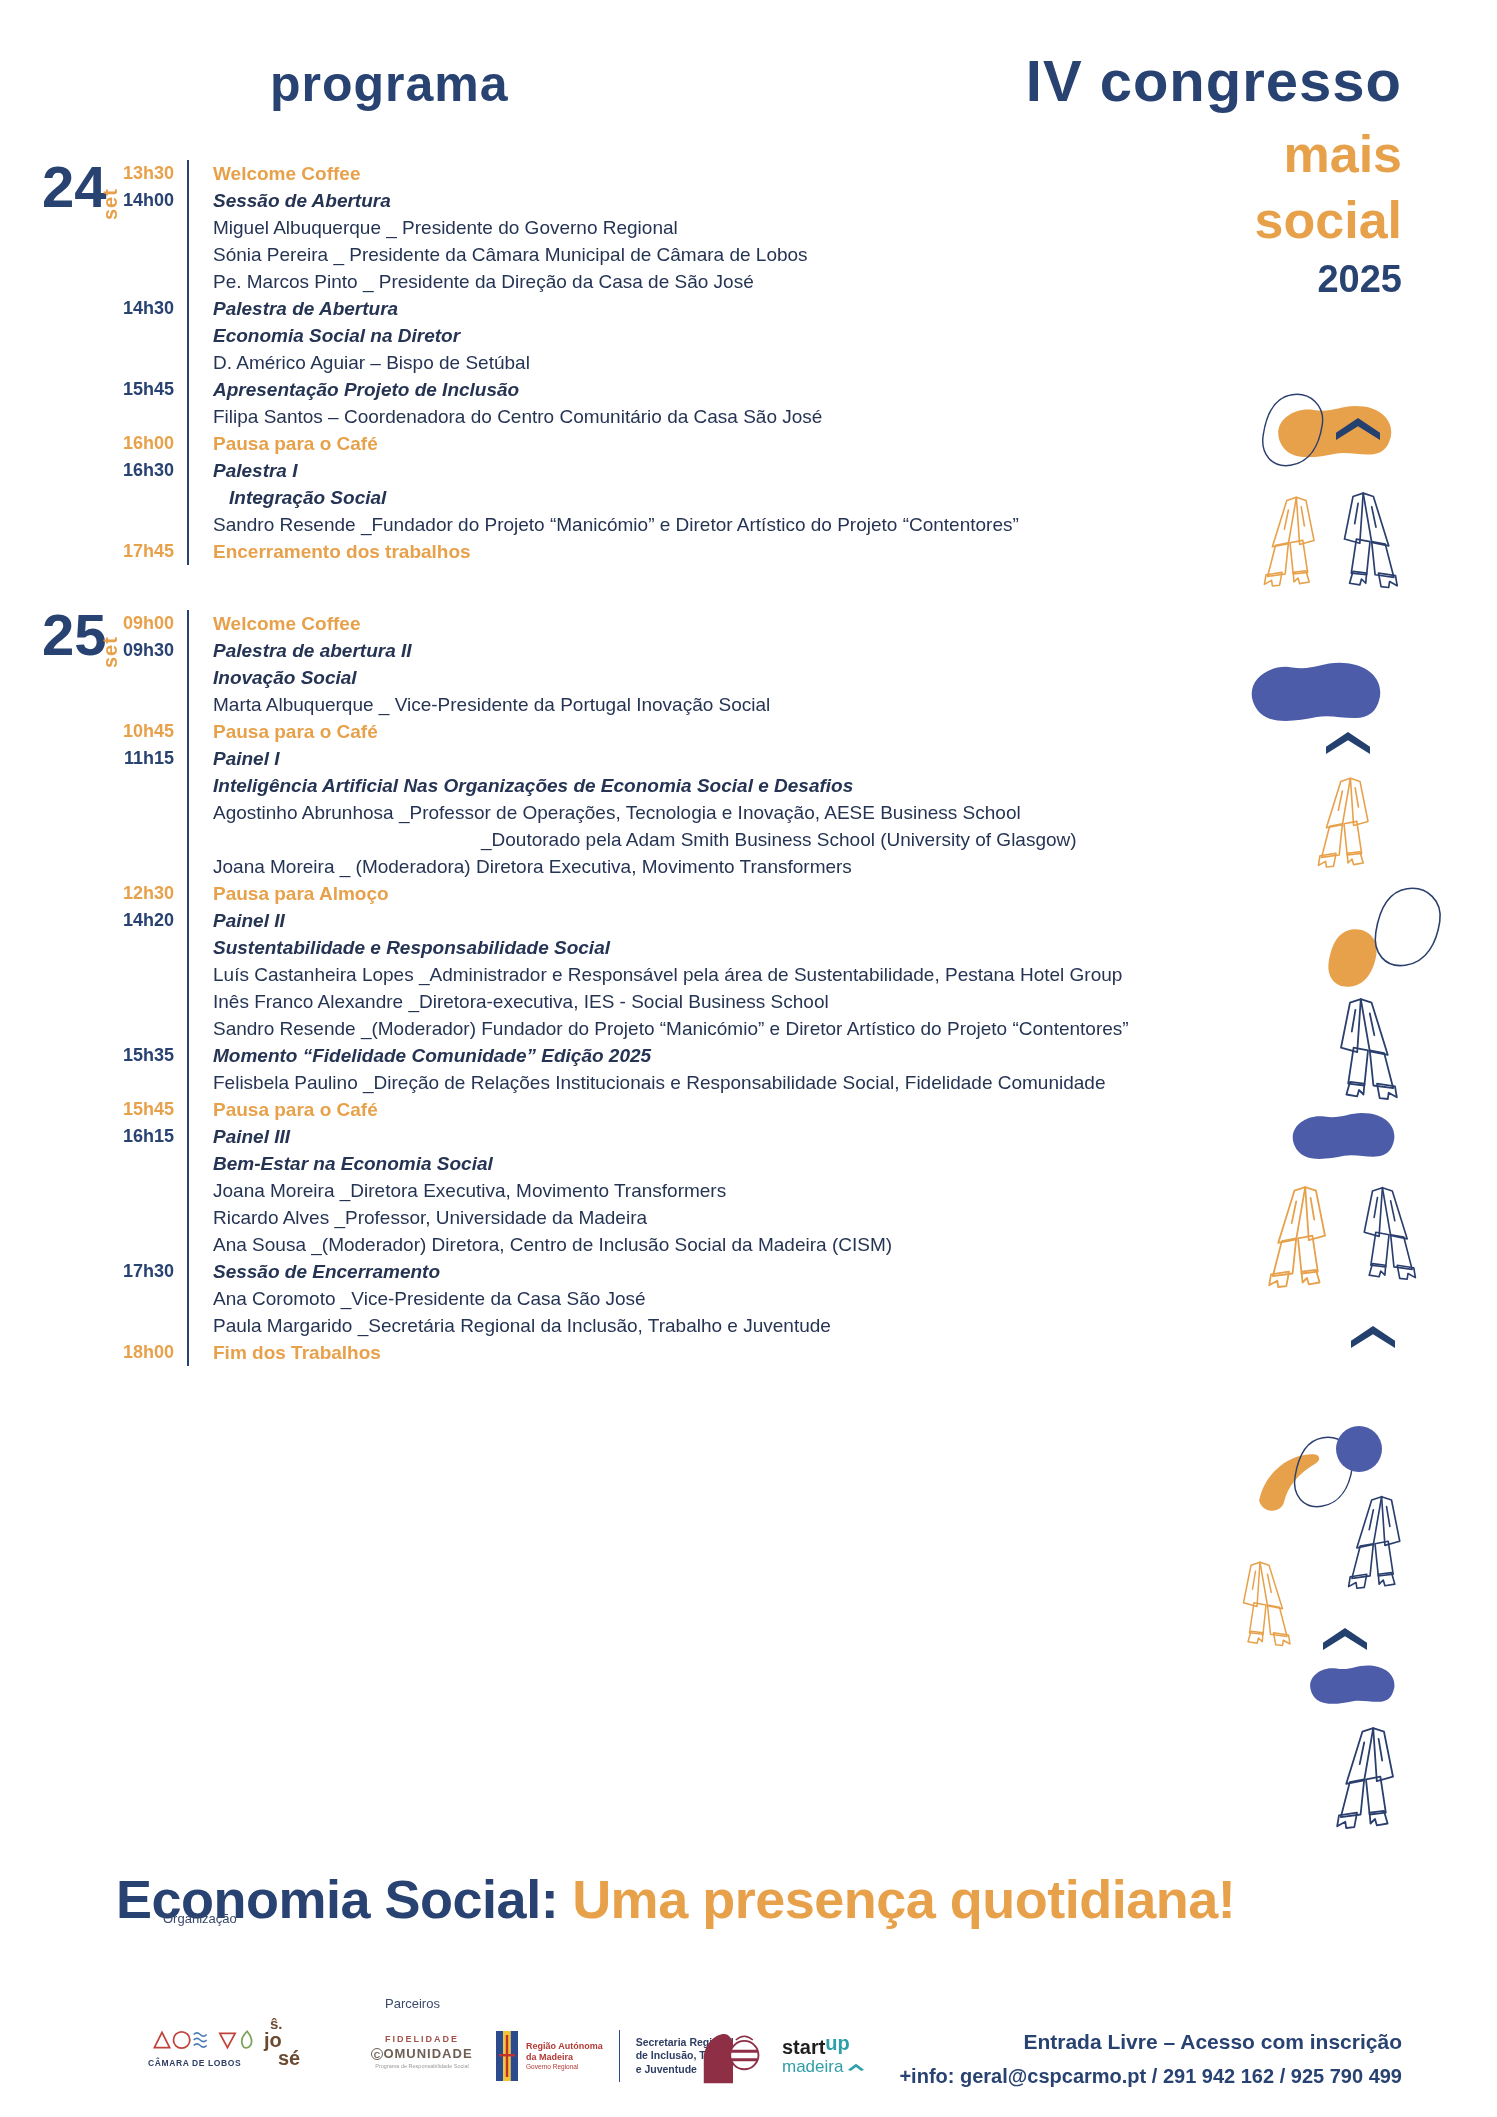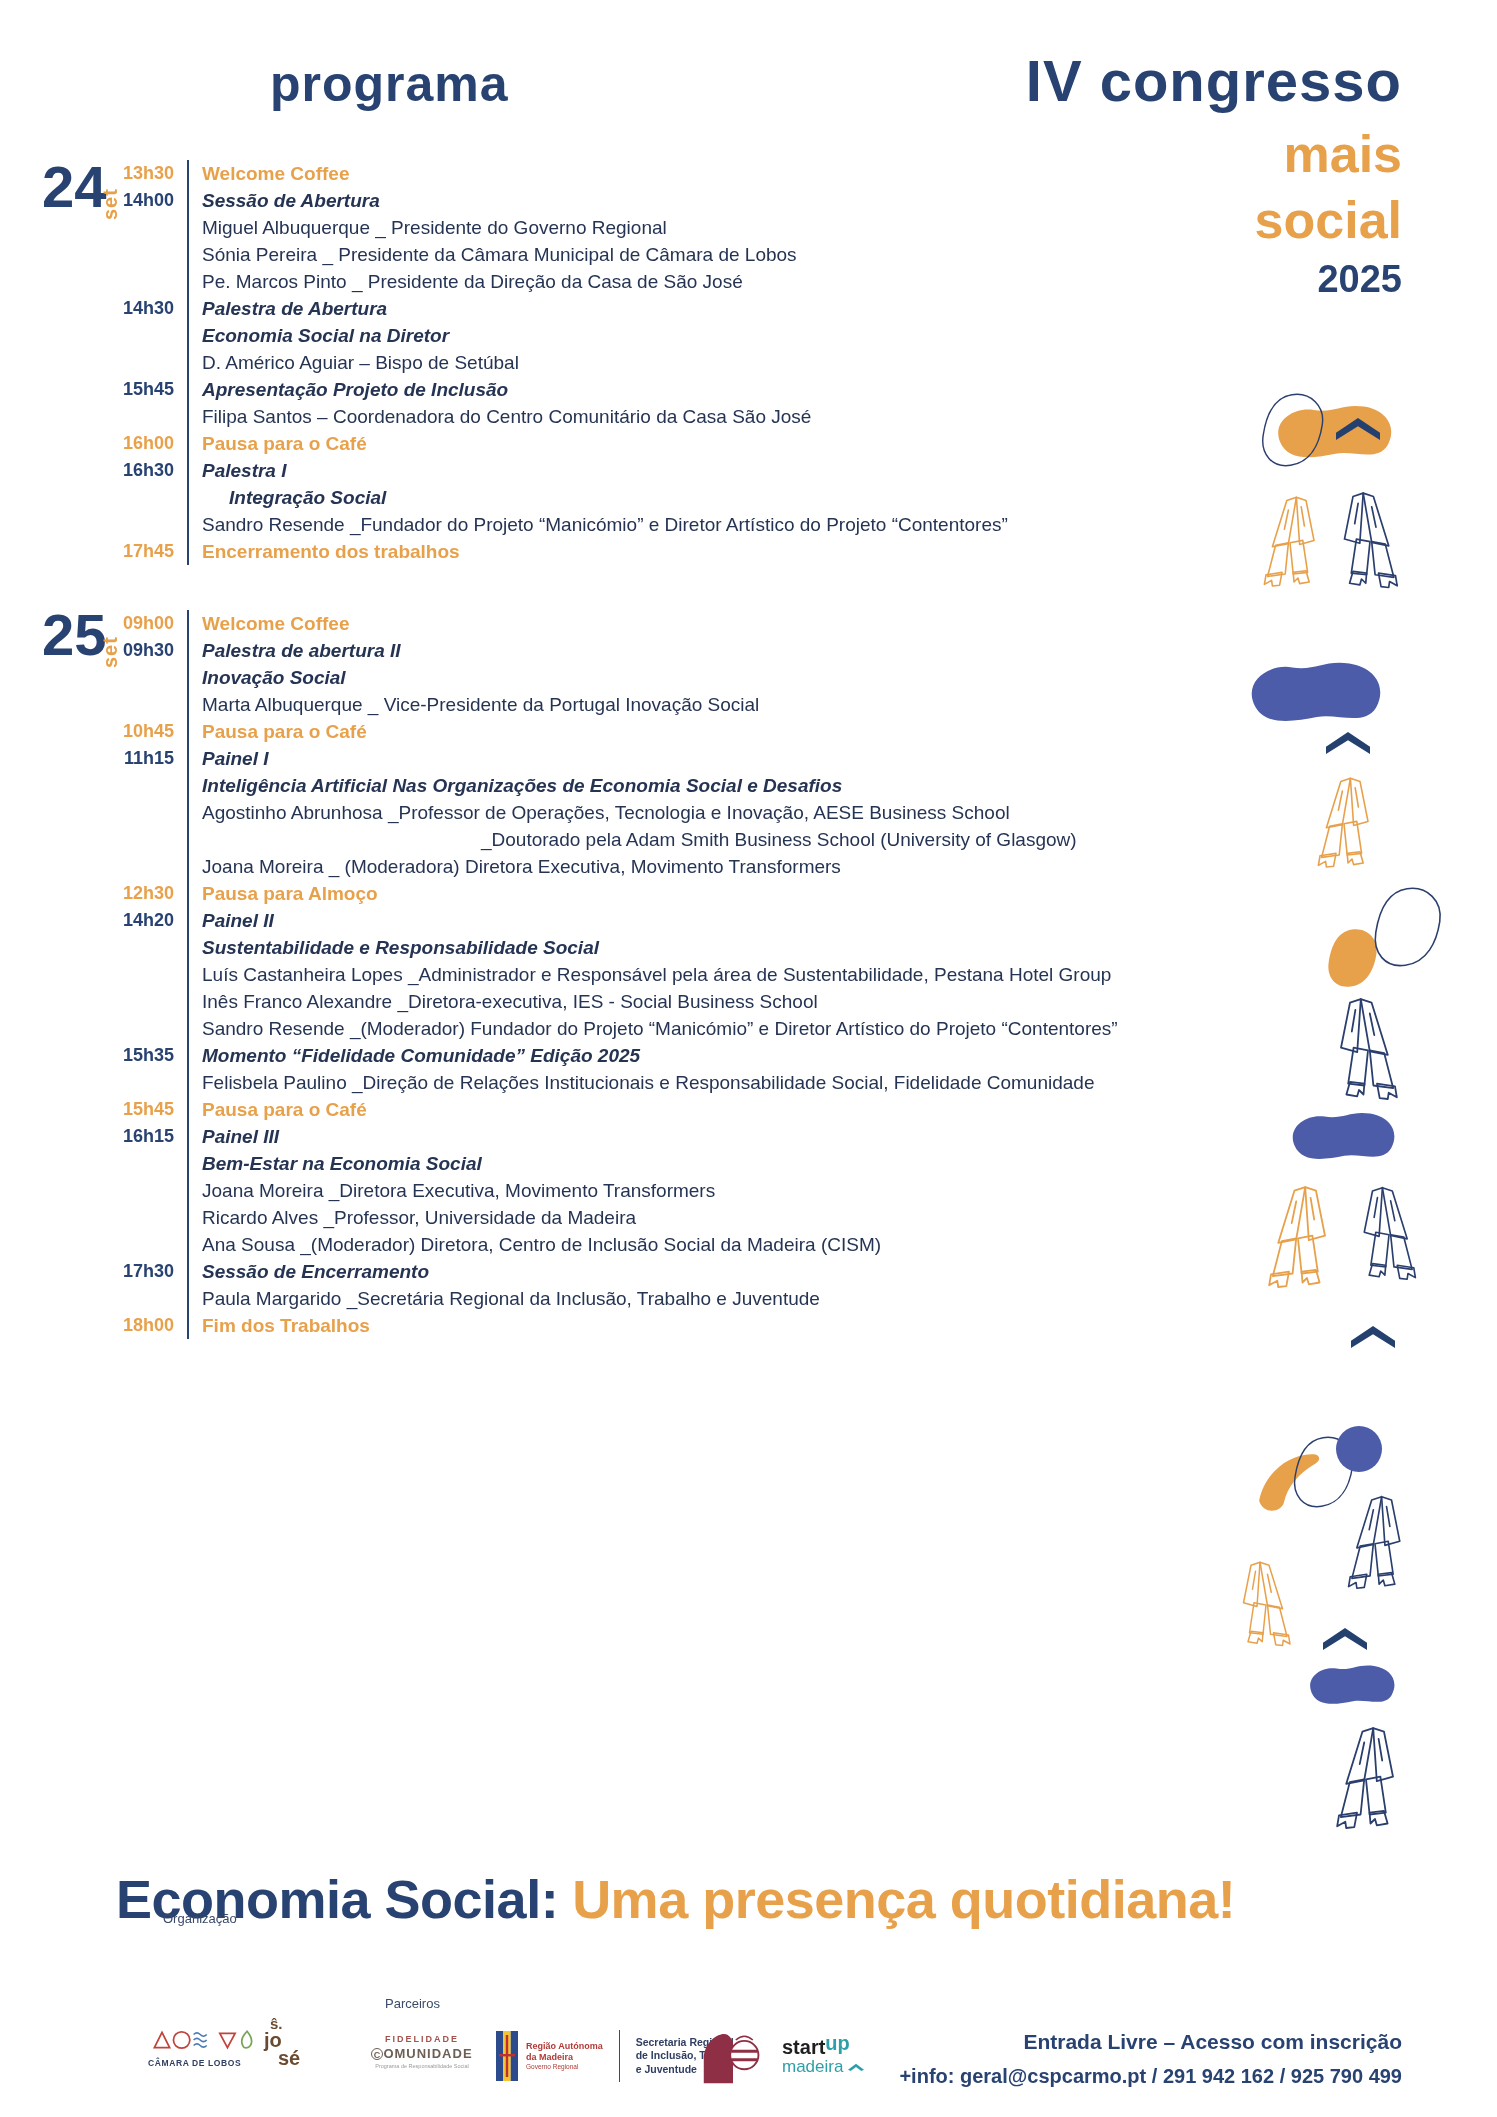--- a/index.html
+++ b/index.html
@@ -29,21 +29,21 @@
   #day0-label{left:42px;top:158px}
   #day1-label{left:42px;top:606px}
 
   
   .rows{position:absolute;left:115px;width:1260px}
   #day0-rows{top:160px}
   #day1-rows{top:610px}
   .row{display:flex;height:27px}
   .row .time{flex:0 0 72px;width:72px;padding-right:13px;text-align:right;
              font-weight:700;font-size:18px;line-height:27px;color:var(--navy)}
-  .row .entry{border-left:2px solid var(--navy);padding-left:13px;font-size:19px;
+  .row .entry{border-left:2px solid var(--navy);padding-left:24px;font-size:19px;
               line-height:27px;color:var(--ink);white-space:nowrap;font-weight:500}
   .row.break .time{color:var(--orange)}
   .row.break .entry{color:var(--orange);font-weight:700}
   .row.title .entry{font-weight:700;font-style:italic}
   .row.title-indent .entry{font-weight:700;font-style:italic;padding-left:40px}
   .row.cont .entry{padding-left:292px}
 
   
   .tagline{position:absolute;left:116px;top:1868px;width:1300px;font-size:54px;
            font-weight:700;letter-spacing:-0.5px;white-space:nowrap}
@@ -305,20 +305,24 @@
       <div class="row speaker">
         <span class="time"></span>
         <span class="entry">Ana Sousa _(Moderador) Diretora, Centro de Inclusão Social da Madeira (CISM)</span>
       </div>
       <div class="row title">
         <span class="time">17h30</span>
         <span class="entry">Sessão de Encerramento</span>
       </div>
       <div class="row speaker">
         <span class="time"></span>
+        <span class="entry">Ana Coromoto _Vice-Presidente da Casa São José</span>
+      </div>
+      <div class="row speaker">
+        <span class="time"></span>
         <span class="entry">Paula Margarido _Secretária Regional da Inclusão, Trabalho e Juventude</span>
       </div>
       <div class="row break">
         <span class="time">18h00</span>
         <span class="entry">Fim dos Trabalhos</span>
       </div>
     </div>
 
   <div class="tagline">
     <span class="t-left">Economia Social:</span><span class="t-right">Uma presença quotidiana!</span>

